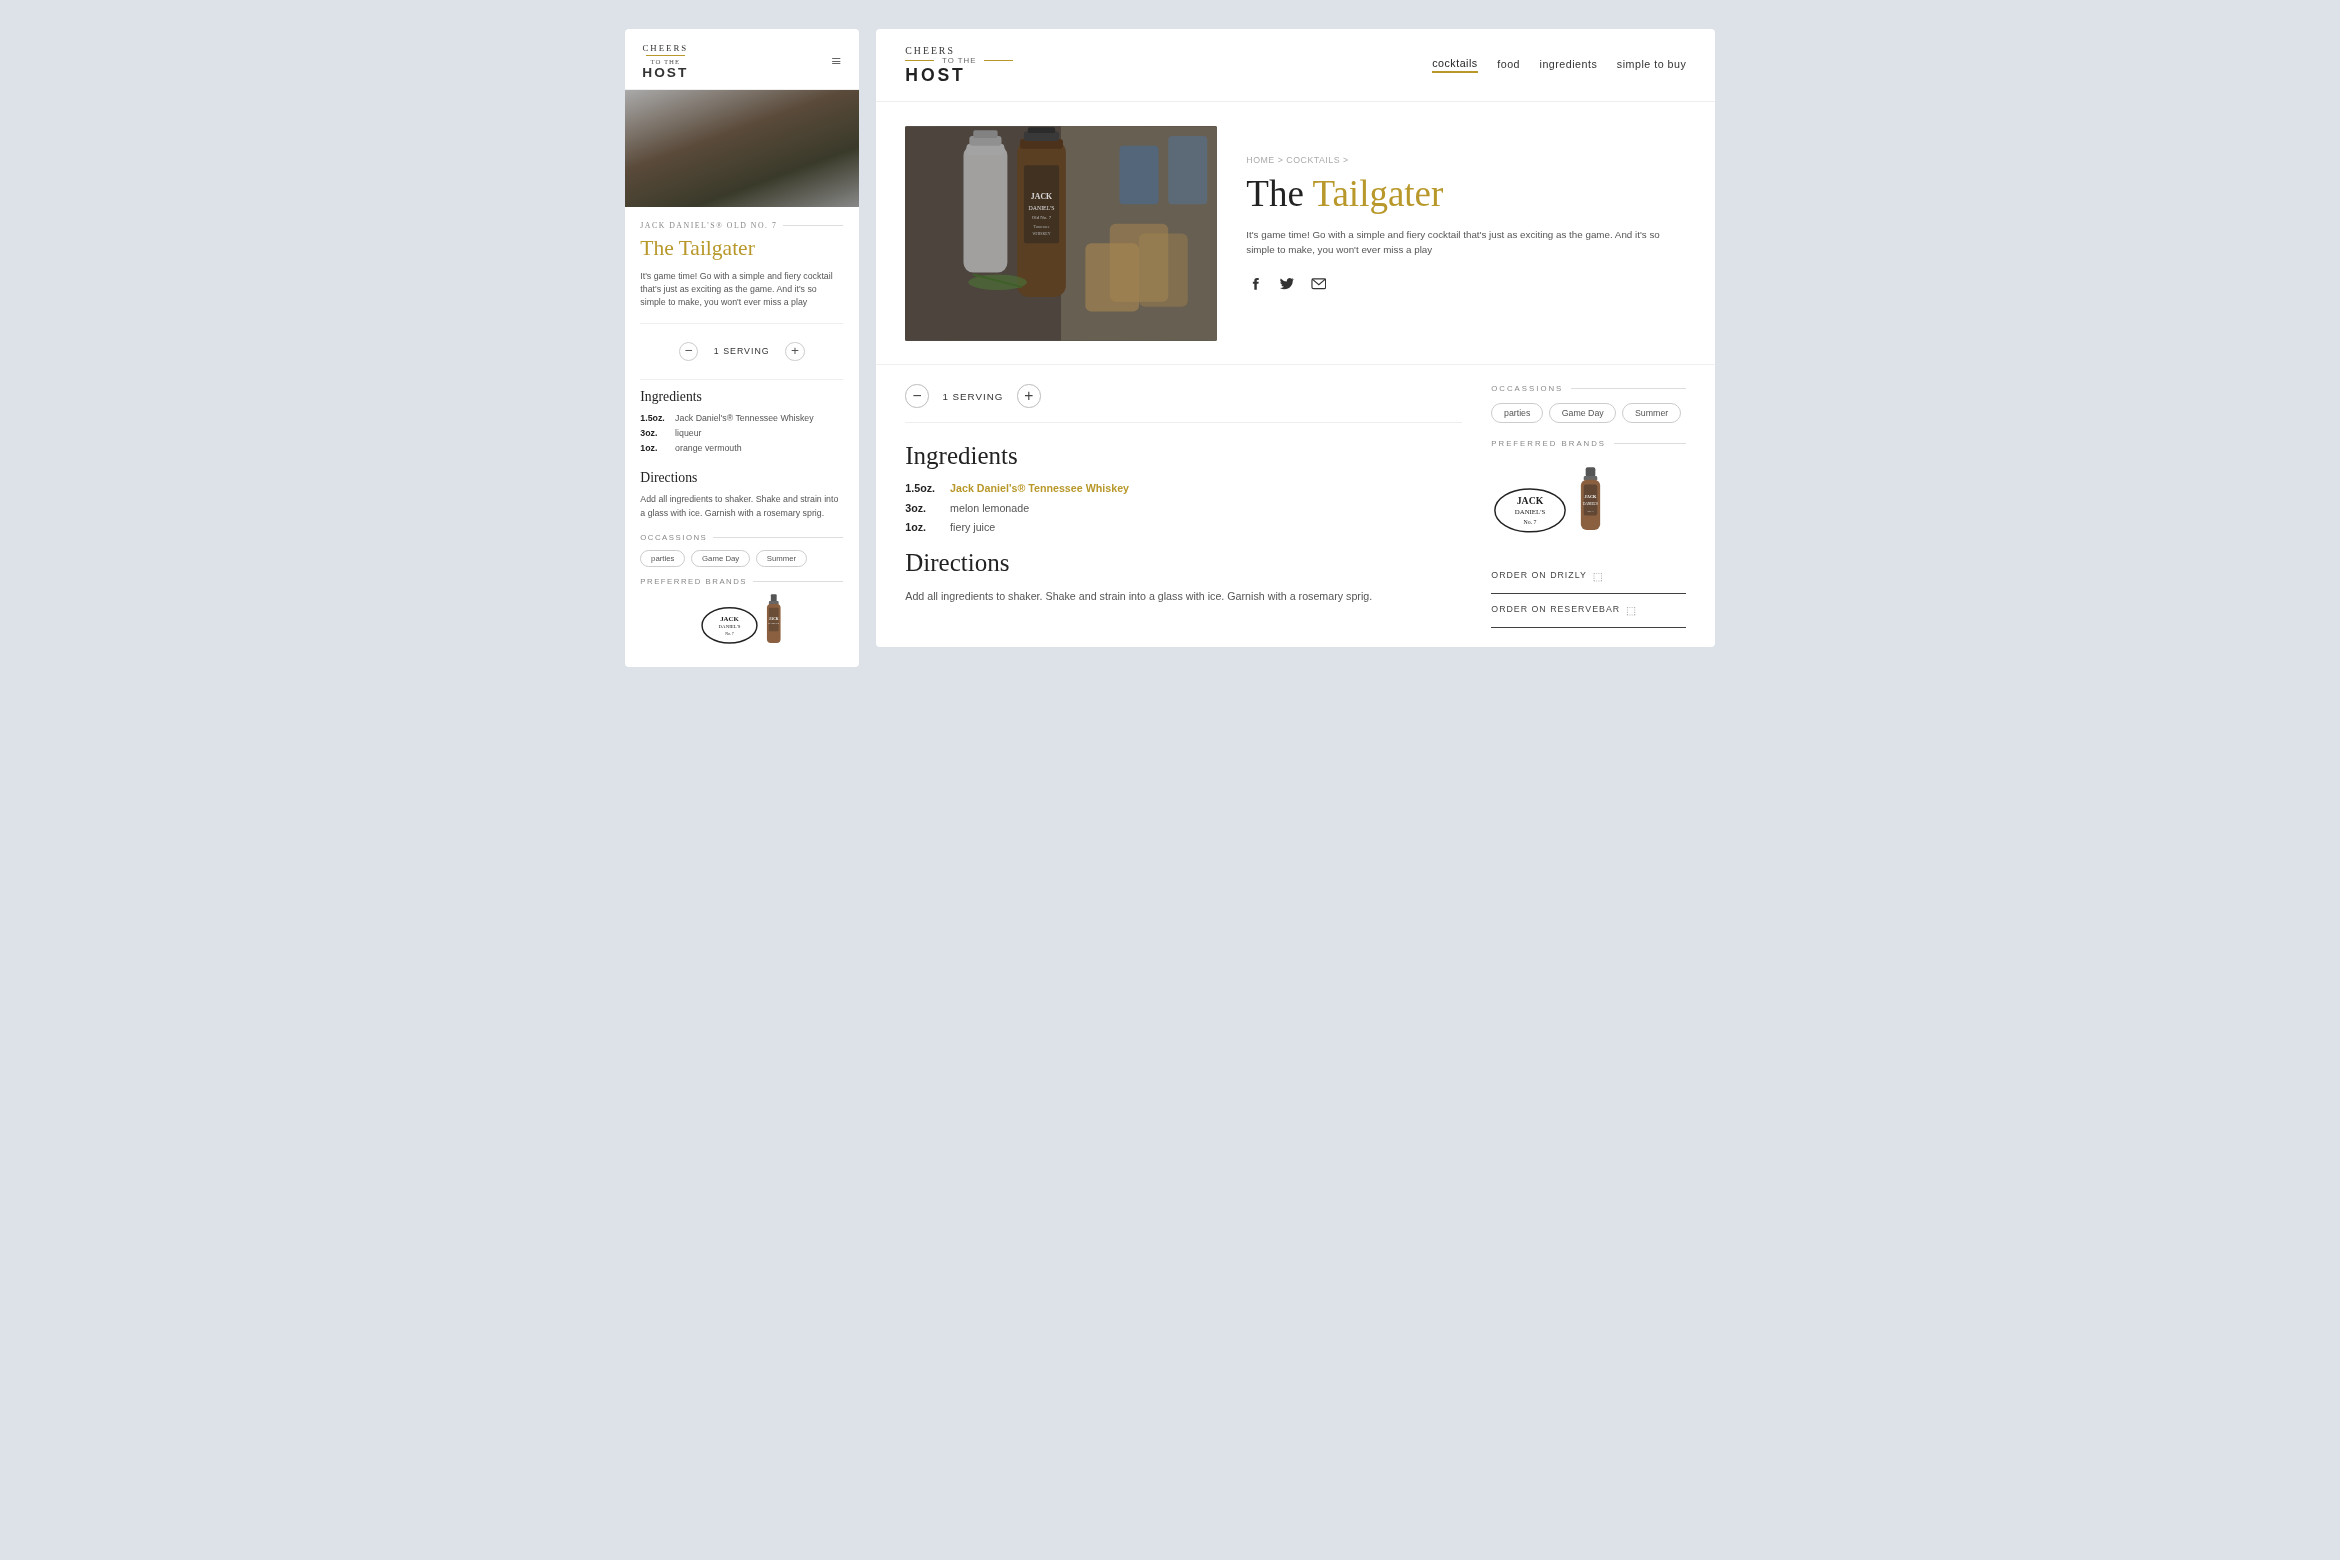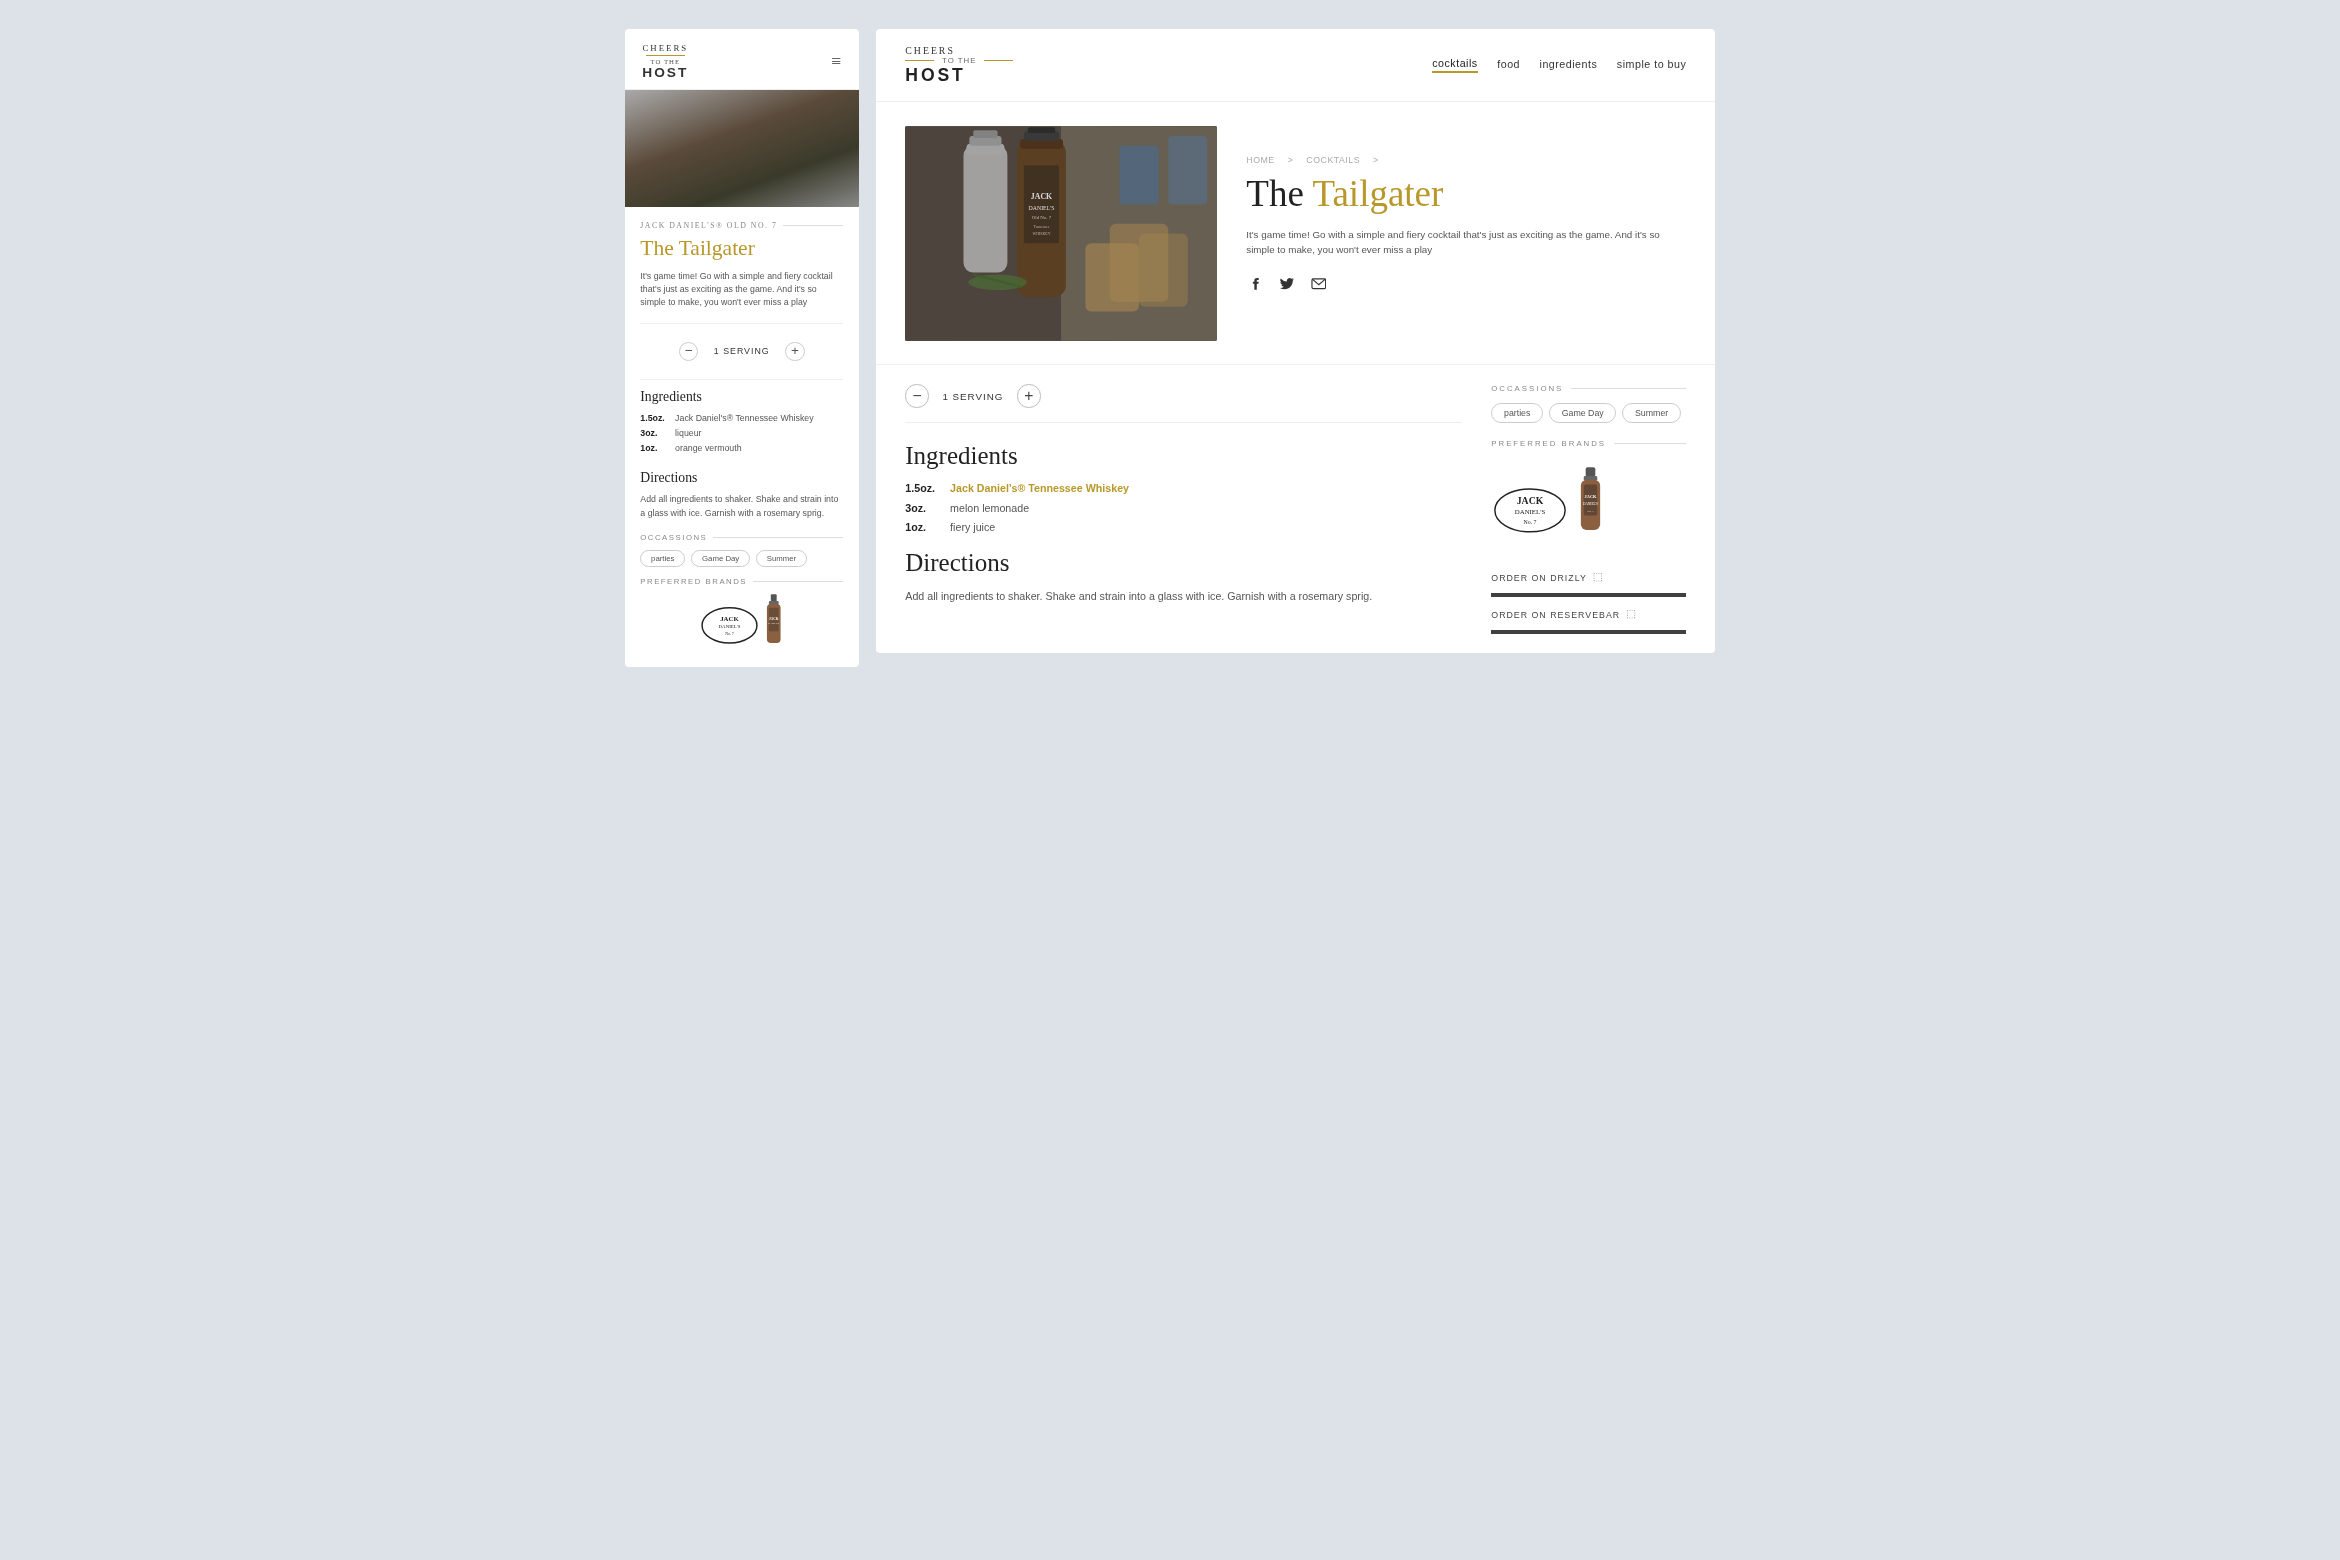--- a/index.html
+++ b/index.html
@@ -275,21 +275,21 @@
 
     .breadcrumb {
       font-family: Arial, sans-serif;
       font-size: 8.8px;
       color: #888;
       letter-spacing: 0.5px;
       text-transform: uppercase;
       margin-bottom: 9.8px;
       display: flex;
       align-items: flex-end;
-      gap: 13px;
+      gap: 3px;
     }
     .breadcrumb span { color: #aaa; font-size: 8.8px; }
 
     .cocktail-title-desktop {
       font-size: 37px;
       font-weight: normal;
       color: #222;
       line-height: 1.1;
       margin-bottom: 11.7px;
     }
@@ -425,29 +425,29 @@
 
     .brand-logos {
       display: flex;
       align-items: flex-end;
       gap: 7.8px;
       padding: 9.8px 0;
     }
 
     .order-link {
       display: flex;
-      align-items: flex-end;
+      align-items: flex-start;
       gap: 5.9px;
       font-family: Arial, sans-serif;
       font-size: 8.8px;
       letter-spacing: 1px;
       text-transform: uppercase;
       color: #444;
       padding: 9.8px 0;
-      border-bottom: 4px solid #404040;
+      border-bottom: 1px solid #404040;
       cursor: pointer;
     }
     .order-link .ext-icon { font-size: 10.7px; color: #888; }
   </style>
 </head>
 <body>
 
 <div class="mobile-panel">
   <div class="mobile-header">
     <div class="mobile-logo">

